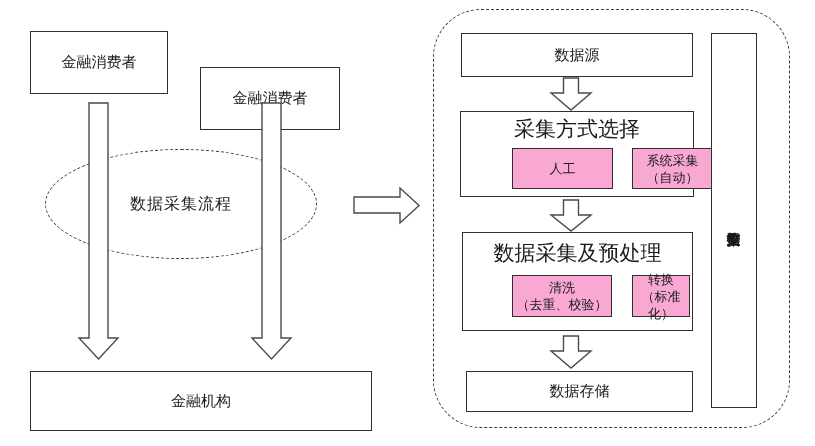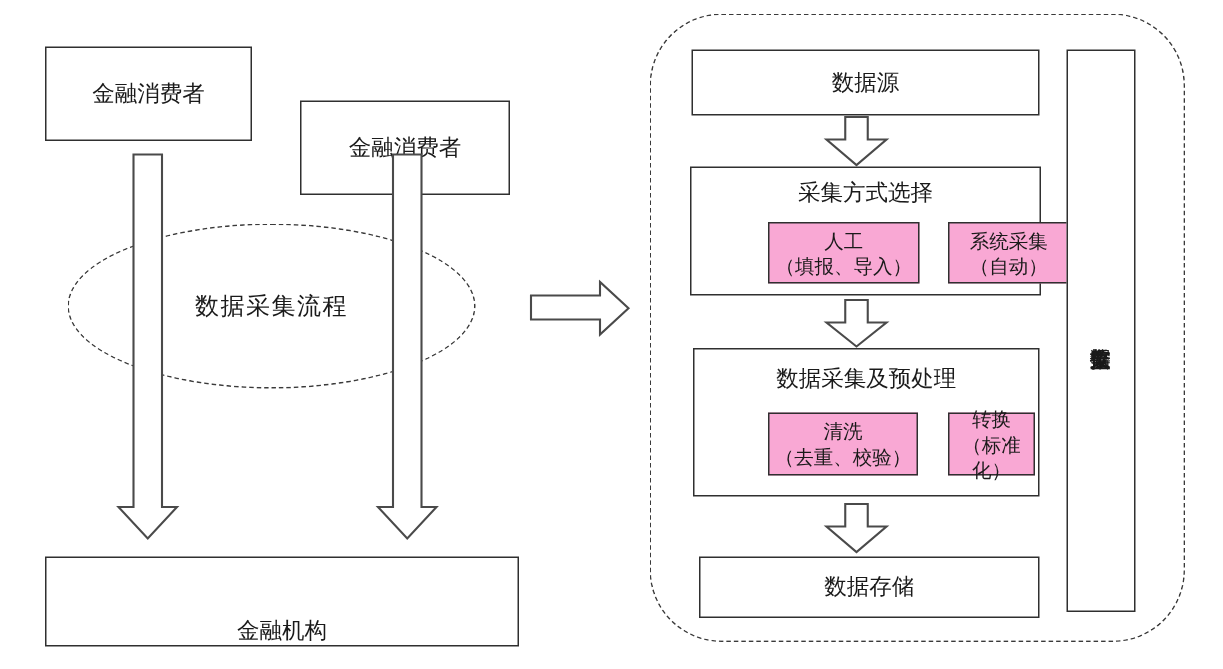--- a/index.html
+++ b/index.html
@@ -23,21 +23,21 @@
     box-sizing: border-box;
   }
   .titled-box {
     position: absolute;
     border: 1px solid #2f2f2f;
     background: #ffffff;
     box-sizing: border-box;
   }
   .titled-box .box-title {
     text-align: center;
-    font-size: 15px;
+    font-size: 21px;
     line-height: 15px;
   }
   .sub-box {
     position: absolute;
     border: 1px solid #2f2f2f;
     background: #f9a8d4;
     display: flex;
     flex-direction: column;
     align-items: center;
     justify-content: center;
@@ -103,36 +103,35 @@
   </div>
 
   <div class="box" style="left:200px; top:31px; width:140px; height:63px;margin-top:36px;">
     <span>金融消费者</span>
   </div>
 
   <div class="dashed-ellipse">
     <span class="ellipse-label">数据采集流程</span>
   </div>
 
-  <div class="box" style="left:30px; top:371px; width:316px; height:60px;align-items:flex-end;">
+  <div class="box" style="left:30px; top:371px; width:342px; height:60px;">
     <span>金融机构</span>
   </div>
 
   <div class="dashed-container"></div>
 
   <div class="box" style="left:461px; top:33px; width:232px; height:44px;">
     <span>数据源</span>
   </div>
 
   <div class="titled-box" style="left:460px; top:111px; width:234px; height:86px; padding-top:9px;">
     <div class="box-title">采集方式选择</div>
   </div>
   <div class="sub-box" style="left:482px; top:148px; width:101px; height:41px;">
     <span>人工</span>
-    <span>（填报、导入）</span>
   </div>
   <div class="sub-box" style="left:602px; top:148px; width:81px; height:41px;">
     <span>系统采集</span>
     <span>（自动）</span>
   </div>
 
   <div class="titled-box" style="left:462px; top:232px; width:231px; height:99px; padding-top:12px;">
     <div class="box-title">数据采集及预处理</div>
   </div>
   <div class="sub-box" style="left:482px; top:275px; width:100px; height:42px;">

